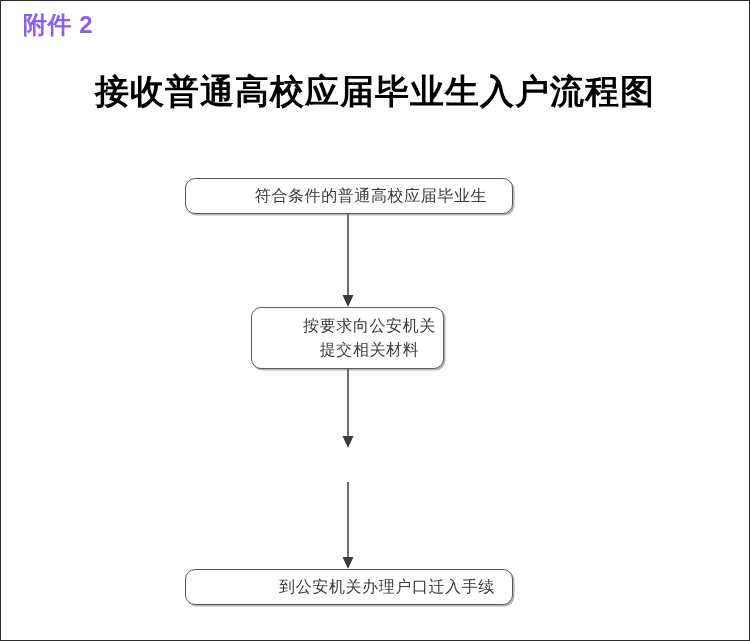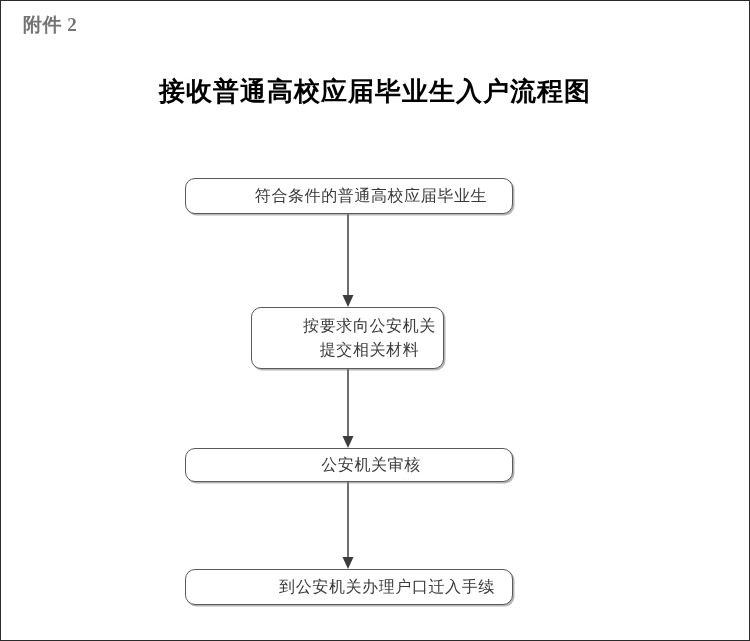--- a/index.html
+++ b/index.html
@@ -20,39 +20,39 @@
     background: #ffffff;
     border: 1px solid #2b2b2b;
     overflow: hidden;
   }
 
   
   .attachment-label {
     position: absolute;
     left: 22px;
     top: 12px;
-    font-family: Liberation Serif, serif;
+    font-family: Liberation Sans, sans-serif;
     font-weight: bold;
-    font-size: 19px;
+    font-size: 24px;
     line-height: 24px;
-    color: #737373;
+    color: #8b5cf6;
     letter-spacing: 0.5px;
     white-space: nowrap;
   }
 
   
   .doc-title {
     position: absolute;
     left: 0;
     right: 0;
     top: 68px;
     text-align: center;
     font-family: "Liberation Serif", "DejaVu Serif", serif;
     font-weight: bold;
-    font-size: 26px;
+    font-size: 34px;
     line-height: 46px;
     color: #000000;
     letter-spacing: 1px;
     white-space: nowrap;
   }
 
   
   .flow-canvas {
     position: absolute;
     left: 0;
@@ -127,21 +127,18 @@
 
   <div class="flow-node" id="node-1">
     <span class="flow-node-label">符合条件的普通高校应届毕业生</span>
   </div>
 
   <div class="flow-node" id="node-2">
     <span class="flow-node-label">按要求向公安机关
 提交相关材料</span>
   </div>
 
-  <div class="flow-node" id="node-3">
-    <span class="flow-node-label">公安机关审核</span>
-  </div>
 
   <div class="flow-node" id="node-4">
     <span class="flow-node-label">到公安机关办理户口迁入手续</span>
   </div>
 
 </div>
 
 </body></html>

